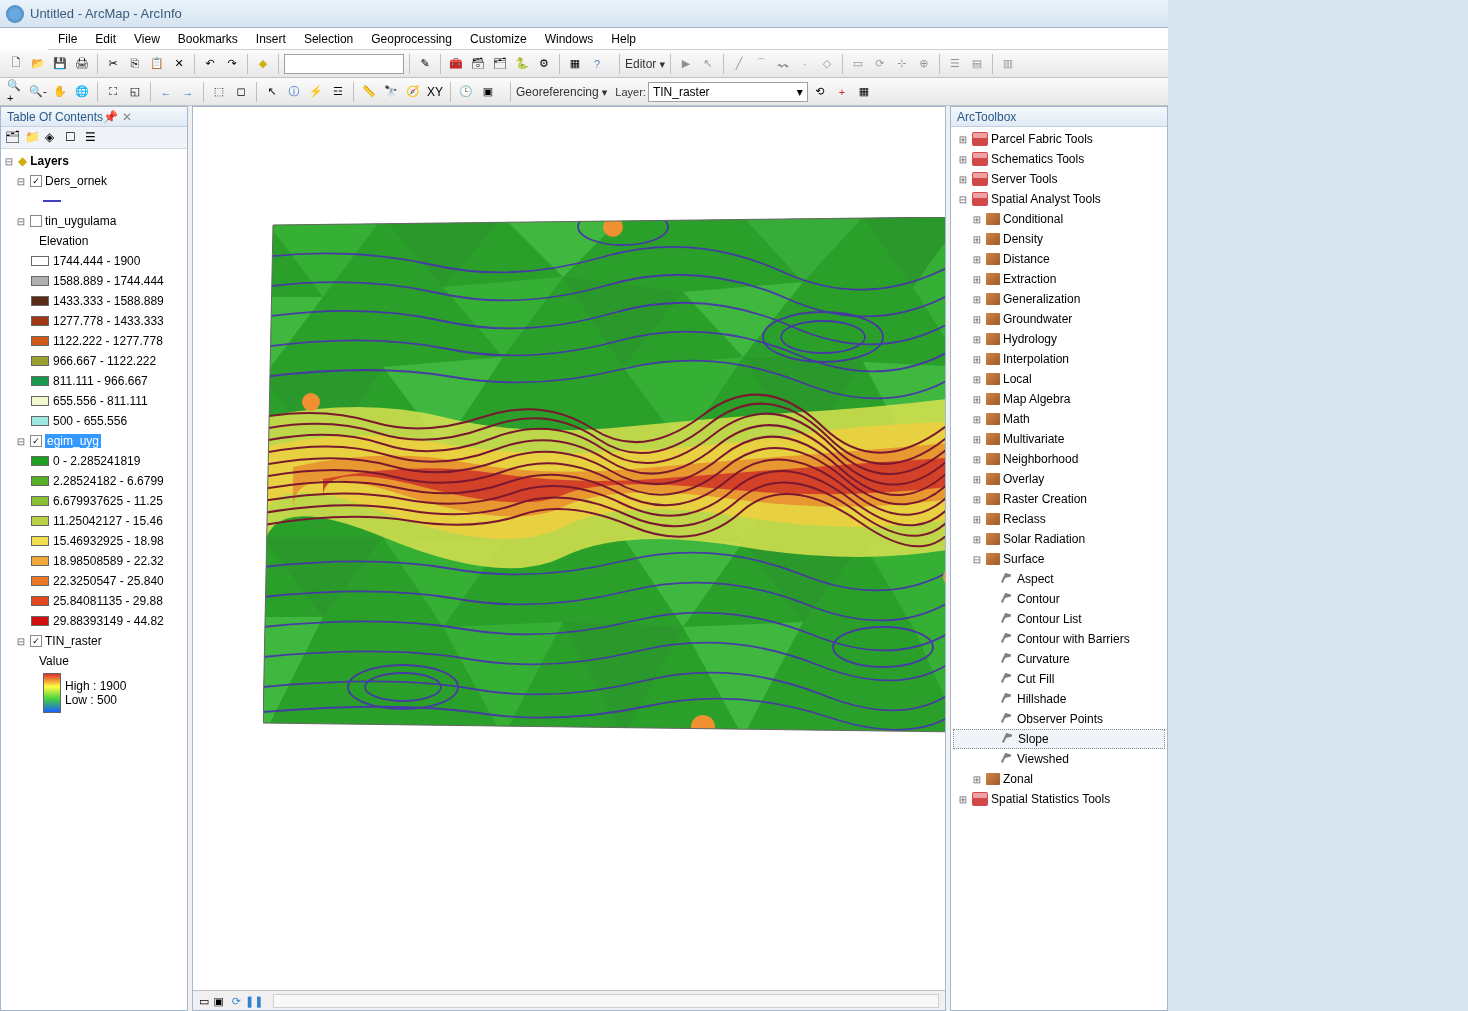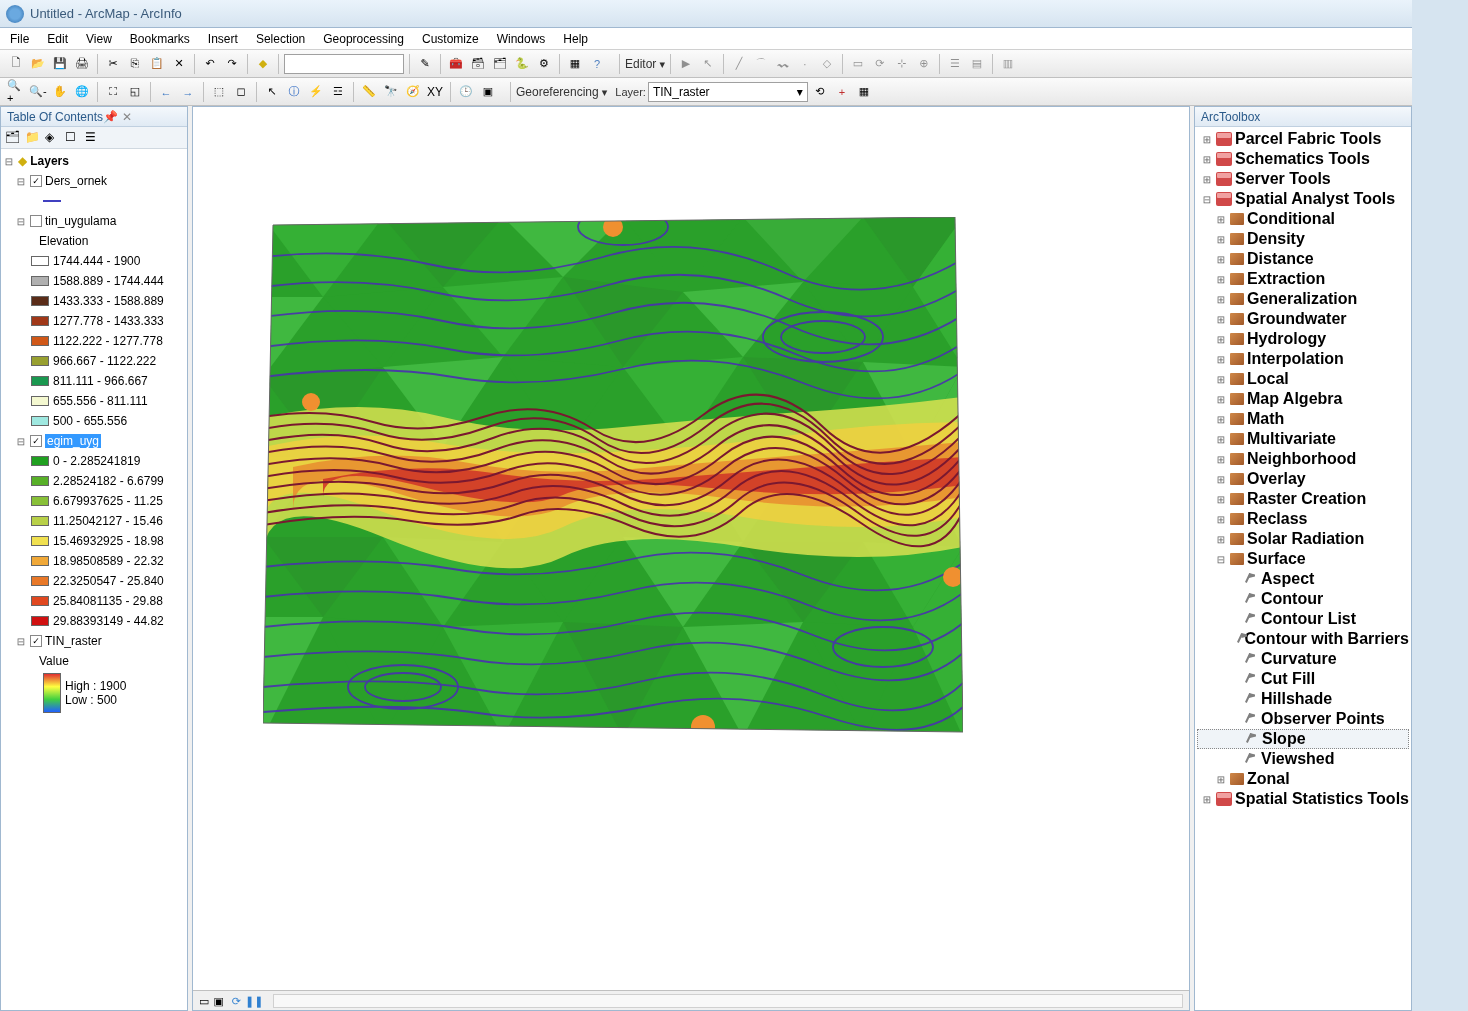--- a/index.html
+++ b/index.html
@@ -1,21 +1,21 @@
 <!DOCTYPE html>
 <html><head>
 <meta charset="utf-8">
 <style>
 * { box-sizing: border-box; margin: 0; padding: 0; font-family: "Segoe UI", Tahoma, sans-serif; font-size: 12px; }
 body { background: #d6e4f0; width: 1468px; height: 1011px; overflow: hidden; }
-.window { width: 1412px; height: 1011px; display: flex; flex-direction: column; background: #fff; }
+.window { width: 1168px; height: 1011px; display: flex; flex-direction: column; background: #fff; }
 .titlebar { height: 28px; background: linear-gradient(to bottom, #eaf3fb, #d6e4f0); display: flex; align-items: center; padding: 0 6px; border-bottom: 1px solid #a0b8d0; }
 .titlebar .app-icon { width: 18px; height: 18px; background: radial-gradient(circle, #6aa9e0 40%, #2d6aa8 100%); border-radius: 50%; margin-right: 6px; }
 .titlebar .title { color: #3a5a7a; font-size: 13px; }
-.menubar { height: 22px; background: #fff; display: flex; align-items: center; padding: 0 10px; gap: 18px; border-bottom: 1px solid #d0d0d0; }
+.menubar { height: 22px; background: #fff; display: flex; align-items: center; padding: 0 10px; gap: 18px; border-bottom: 1px solid #d0d0d0; margin-left: 48px; }
 .menubar span { color: #000; cursor: default; }
 .toolbar { height: 28px; background: linear-gradient(to bottom, #fbfbfb, #e8e8e8); display: flex; align-items: center; padding: 0 6px; gap: 2px; border-bottom: 1px solid #c0c0c0; }
 .toolbar .tbtn { width: 20px; height: 20px; display: flex; align-items: center; justify-content: center; border: 1px solid transparent; }
 .toolbar .sep { width: 1px; height: 20px; background: #c0c0c0; margin: 0 3px; }
 .toolbar .combo { height: 20px; border: 1px solid #a0a0a0; background: #fff; min-width: 120px; padding: 0 4px; font-size: 11px; display: flex; align-items: center; }
 .toolbar .lbl { font-size: 11px; color: #333; }
 .main { flex: 1; display: flex; background: #f0f0f0; overflow: hidden; }
 .toc-panel { width: 188px; background: #fff; border: 1px solid #a0b8d0; display: flex; flex-direction: column; }
 .panel-header { height: 20px; background: linear-gradient(to bottom, #f4f8fc, #e0eaf4); border-bottom: 1px solid #c0d0e0; display: flex; align-items: center; padding: 0 6px; }
 .panel-header .ttl { color: #2a5a8a; font-size: 12px; }
@@ -43,21 +43,21 @@
 .arctoolbox { width: 218px; background: #fff; border: 1px solid #a0b8d0; display: flex; flex-direction: column; }
 .atb-body { flex: 1; overflow: auto; padding: 2px; }
 .atb-item { display: flex; align-items: center; height: 20px; white-space: nowrap; }
 .atb-item .exp { width: 12px; text-align: center; color: #666; font-size: 10px; }
 .atb-item .tbx-icon { width: 16px; height: 14px; background: #d04848; border-radius: 2px; margin: 0 3px; position: relative; }
 .atb-item .tbx-icon::after { content: ""; position: absolute; top: 1px; left: 1px; right: 1px; height: 5px; background: #f0a0a0; border-radius: 1px; }
 .atb-item .tset-icon { width: 14px; height: 12px; background: linear-gradient(135deg,#d08848,#a05828); border-radius: 1px; margin: 0 3px; }
 .atb-item .tool-icon { width: 14px; height: 12px; margin: 0 3px; position: relative; }
 .atb-item .tool-icon::before { content: ""; position: absolute; width: 2px; height: 10px; background: #808080; transform: rotate(25deg); left: 3px; top: 0; }
 .atb-item .tool-icon::after { content: ""; position: absolute; width: 6px; height: 5px; background: #808080; left: 5px; top: 0; clip-path: polygon(0 0, 100% 30%, 100% 70%, 0 100%); }
-.atb-item .lbl { font-size: 16px; font-weight: bold; }
+.atb-item .lbl { font-size: 12px; }
 .atb-item.selected { border: 1px dotted #888; background: #f0f4f8; }
 .ai1 { padding-left: 4px; }
 .ai2 { padding-left: 18px; }
 .ai3 { padding-left: 32px; }
 .ic { font-size: 11px; display: inline-block; }
 </style>
 </head>
 <body>
 
 <div class="window">

